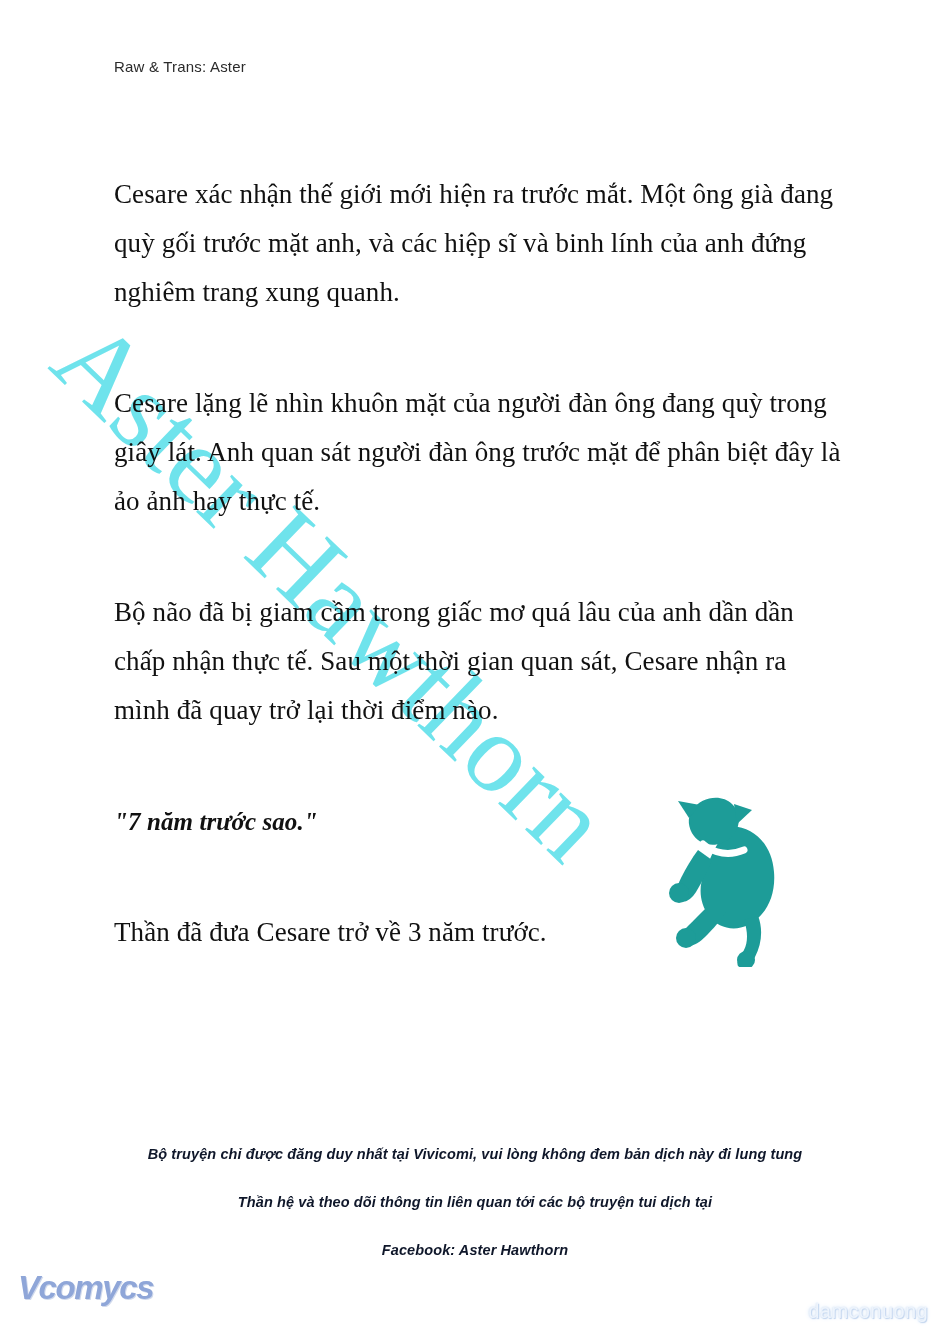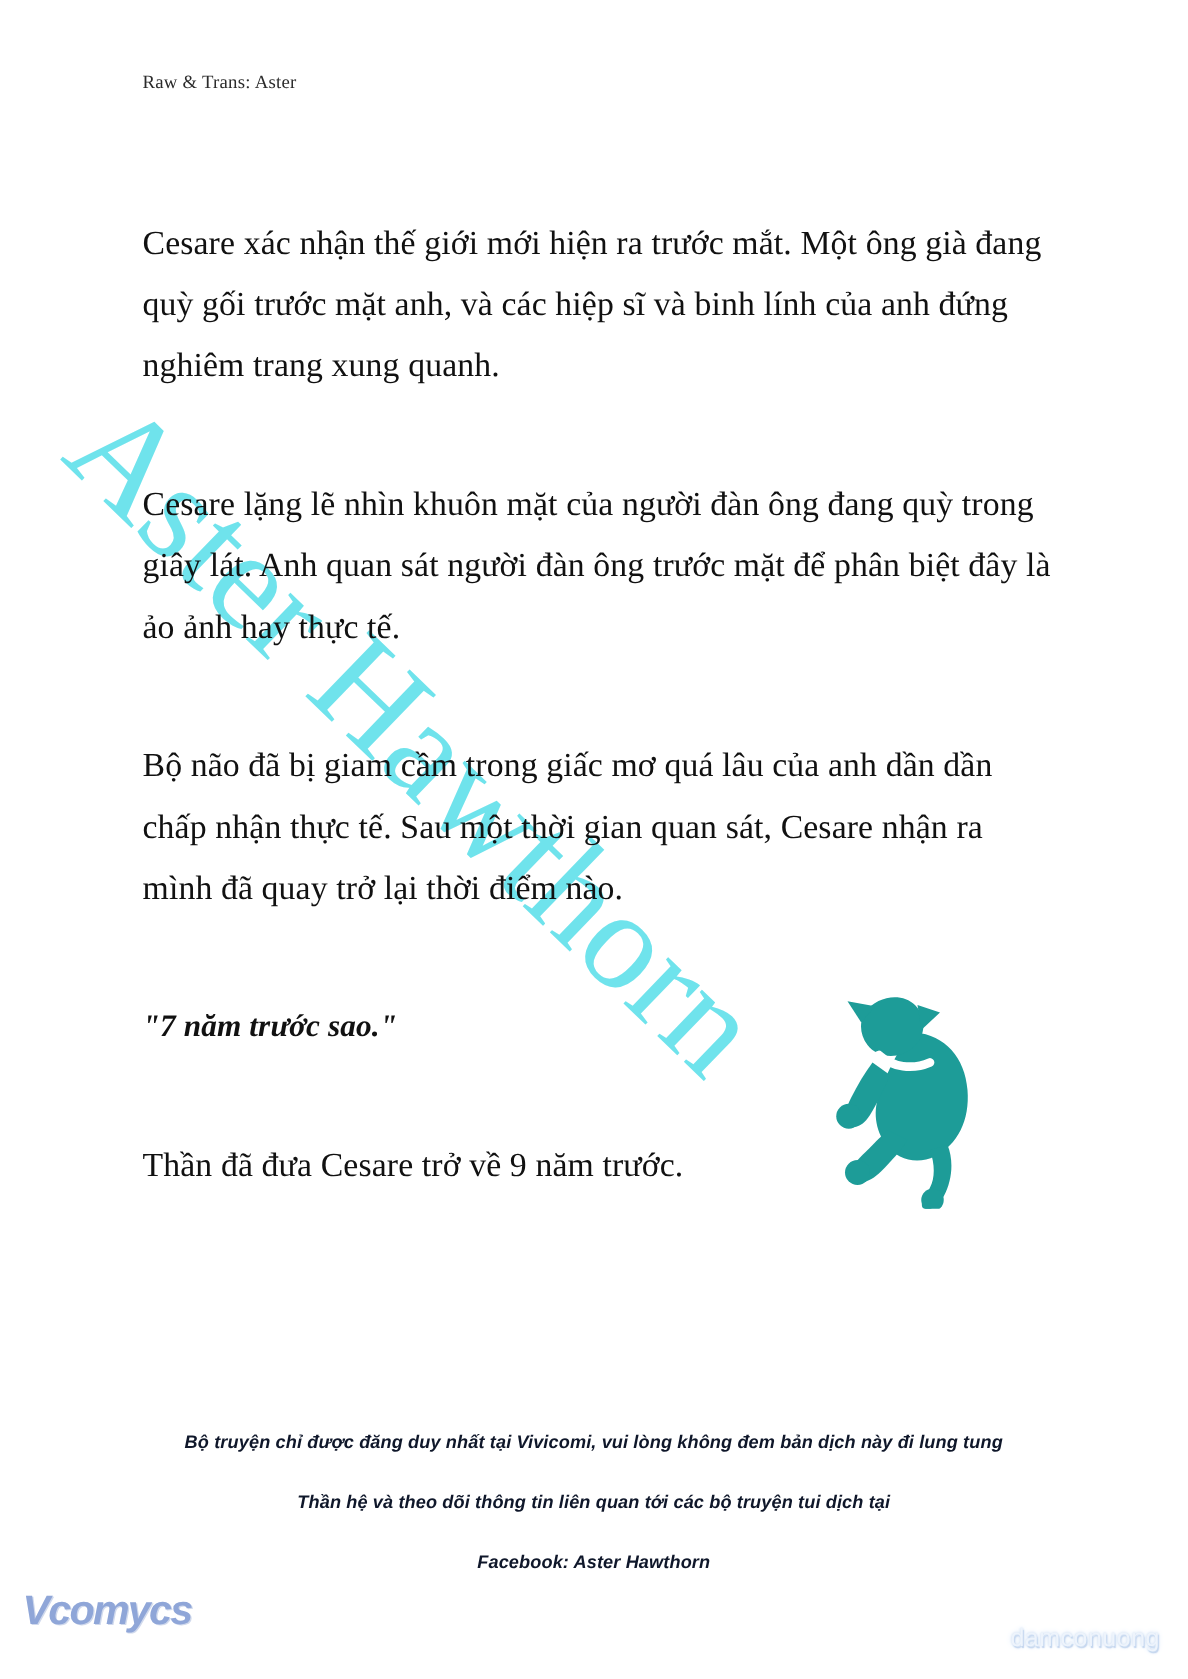--- a/index.html
+++ b/index.html
@@ -20,21 +20,21 @@
     position: absolute;
     inset: 0;
     background: #ffffff;
   }
 
   
   .credit-line {
     position: absolute;
     left: 114px;
     top: 58px;
-    font-family: Liberation Serif, serif;
+    font-family: Liberation Sans, sans-serif;
     font-size: 15px;
     color: #2b2b2b;
     letter-spacing: 0.2px;
     white-space: nowrap;
   }
 
   
   .body-col {
     position: absolute;
     left: 114px;
@@ -146,21 +146,21 @@
 
   <div class="credit-line">Raw &amp; Trans: Aster</div>
 
   <div class="watermark">Aster Hawthorn</div>
 
   <div class="body-col">
     <p class="para gap-lg">Cesare xác nhận thế giới mới hiện ra trước mắt. Một ông già đang quỳ gối trước mặt anh, và các hiệp sĩ và binh lính của anh đứng nghiêm trang xung quanh.</p>
     <p class="para gap-lg">Cesare lặng lẽ nhìn khuôn mặt của người đàn ông đang quỳ trong giây lát. Anh quan sát người đàn ông trước mặt để phân biệt đây là ảo ảnh hay thực tế.</p>
     <p class="para gap-lg">Bộ não đã bị giam cầm trong giấc mơ quá lâu của anh dần dần chấp nhận thực tế. Sau một thời gian quan sát, Cesare nhận ra mình đã quay trở lại thời điểm nào.</p>
     <p class="para quote">"7 năm trước sao."</p>
-    <p class="para last">Thần đã đưa Cesare trở về 9 năm trước.</p>
+    <p class="para last">Thần đã đưa Cesare trở về 3 năm trước.</p>
   </div>
 
   <div class="cat-mark">
     <svg viewBox="0 0 140 175" width="140" height="175" aria-hidden="true">
       <g fill="#1d9c98">
 
         <path d="M84 34
                  C108 36 124 54 126 80
                  C128 104 118 124 100 133
                  C86 140 70 136 61 124

